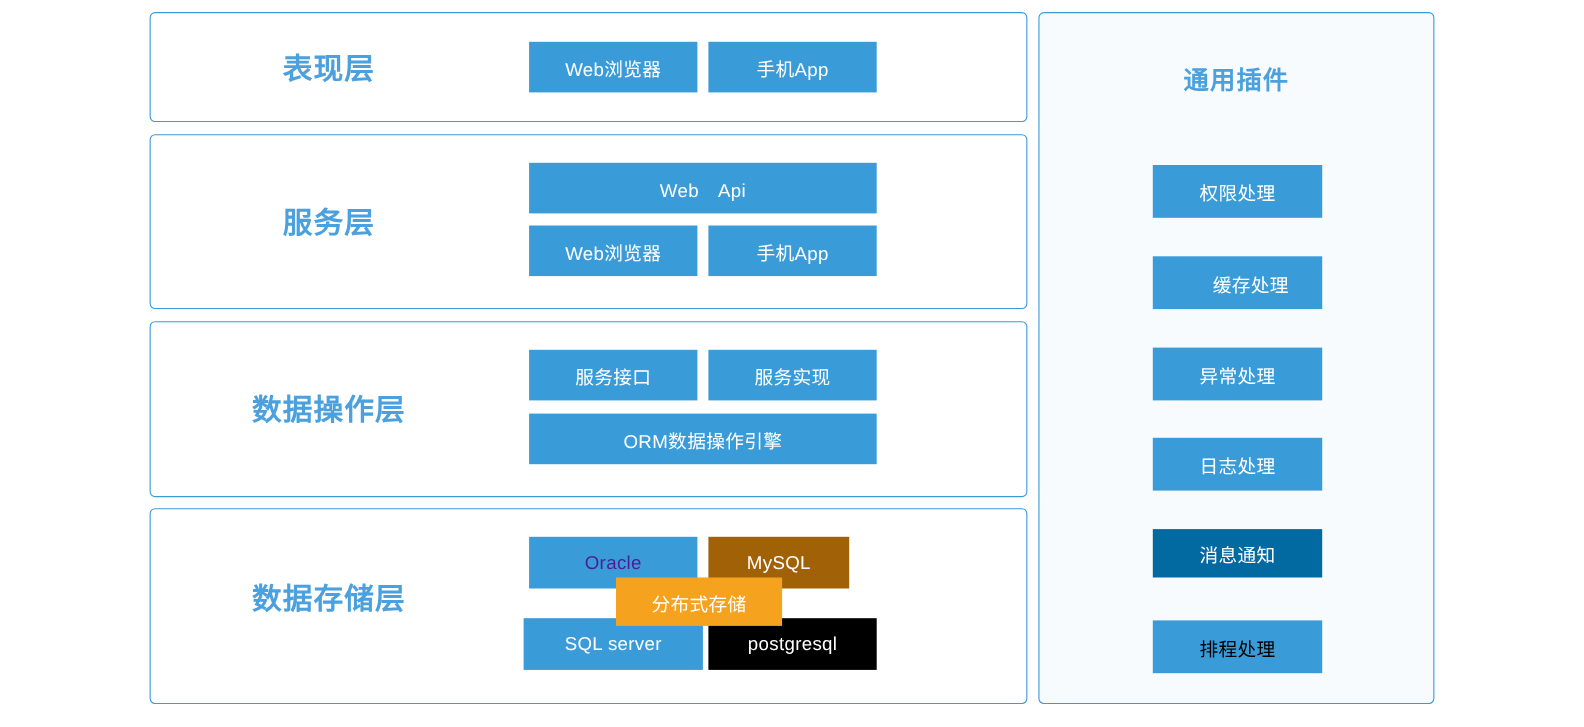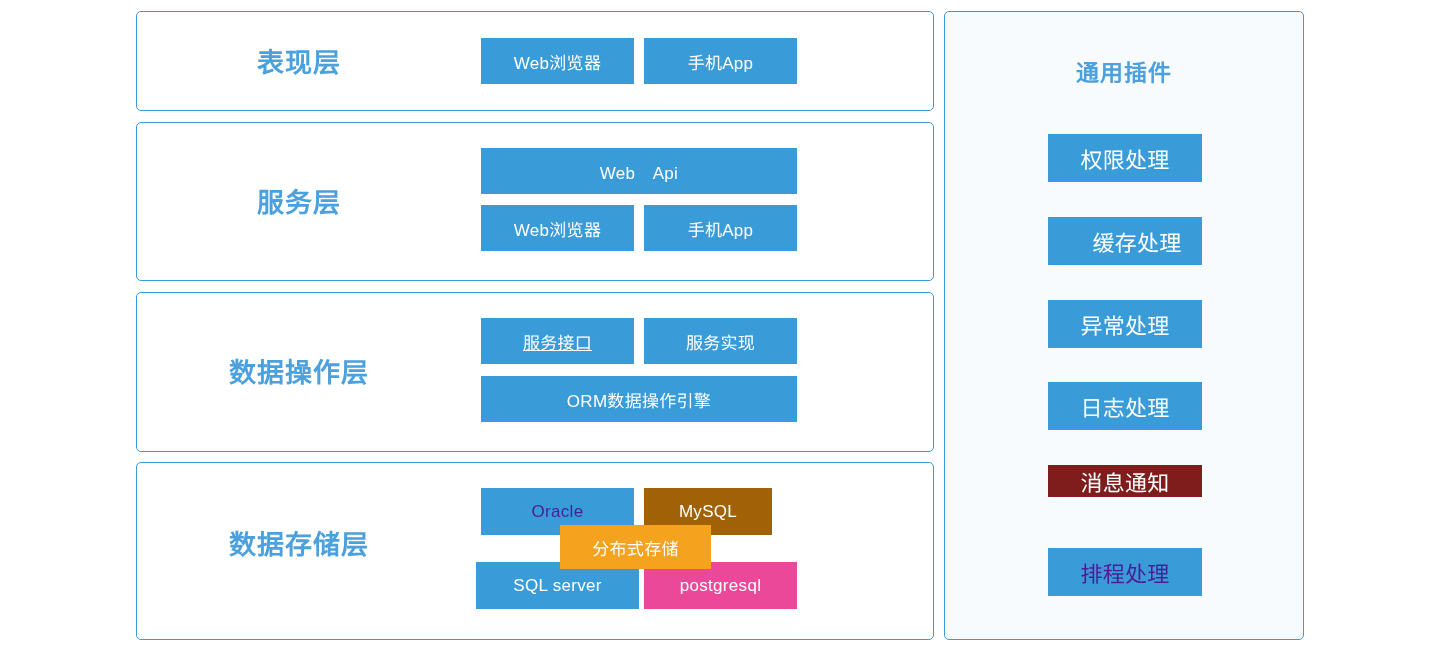--- a/index.html
+++ b/index.html
@@ -84,51 +84,52 @@
   }
 
   .plugin-node {
     position: absolute;
     box-sizing: border-box;
     background: #3a9bd9;
     color: #ffffff;
     display: flex;
     align-items: center;
     justify-content: center;
-    font-size: 22px;
+    font-size: 17px;
     white-space: nowrap;
     letter-spacing: 0.3px;
+    margin-top: 16px;
   }
 </style>
 </head>
 <body>
 
 <div id="diagram-root">
     <div class="layer-panel" style="left: 136px; top: 11px; width: 798px; height: 100px; border-color: rgb(59, 154, 217);"></div>
     <div class="layer-title" style="left: 299px; top: 63px; color: rgb(75, 161, 221);">表现层</div>
     <div class="node" style="left: 481px; top: 38px; width: 153px; height: 46px; background: rgb(58, 155, 217); color: rgb(255, 255, 255);">Web浏览器</div>
     <div class="node" style="left: 644px; top: 38px; width: 153px; height: 46px; background: rgb(58, 155, 217); color: rgb(255, 255, 255);">手机App</div>
     <div class="layer-panel" style="left: 136px; top: 122px; width: 798px; height: 159px; border-color: rgb(59, 154, 217);"></div>
     <div class="layer-title" style="left: 299px; top: 203px; color: rgb(75, 161, 221);">服务层</div>
     <div class="node" style="left: 481px; top: 148px; width: 316px; height: 46px; background: rgb(58, 155, 217); color: rgb(255, 255, 255);">Web　Api</div>
     <div class="node" style="left: 481px; top: 205px; width: 153px; height: 46px; background: rgb(58, 155, 217); color: rgb(255, 255, 255);">Web浏览器</div>
     <div class="node" style="left: 644px; top: 205px; width: 153px; height: 46px; background: rgb(58, 155, 217); color: rgb(255, 255, 255);">手机App</div>
     <div class="layer-panel" style="left: 136px; top: 292px; width: 798px; height: 160px; border-color: rgb(59, 154, 217);"></div>
     <div class="layer-title" style="left: 299px; top: 373px; color: rgb(75, 161, 221);">数据操作层</div>
-    <div class="node" style="left: 481px; top: 318px; width: 153px; height: 46px; background: rgb(58, 155, 217); color: rgb(255, 255, 255); text-decoration: underline;">服务接口</div>
+    <div class="node" style="left: 481px; top: 318px; width: 153px; height: 46px; background: rgb(58, 155, 217); color: rgb(255, 255, 255);">服务接口</div>
     <div class="node" style="left: 644px; top: 318px; width: 153px; height: 46px; background: rgb(58, 155, 217); color: rgb(255, 255, 255);">服务实现</div>
     <div class="node" style="left: 481px; top: 376px; width: 316px; height: 46px; background: rgb(58, 155, 217); color: rgb(255, 255, 255);">ORM数据操作引擎</div>
     <div class="layer-panel" style="left: 136px; top: 462px; width: 798px; height: 178px; border-color: rgb(59, 154, 217);"></div>
     <div class="layer-title" style="left: 299px; top: 545px; color: rgb(75, 161, 221);">数据存储层</div>
     <div class="node" style="left: 481px; top: 488px; width: 153px; height: 47px; background: rgb(58, 155, 217); color: #4c1d95;">Oracle</div>
     <div class="node" style="left: 644px; top: 488px; width: 128px; height: 47px; background: #a16207; color: rgb(255, 255, 255);">MySQL</div>
     <div class="node" style="left: 476px; top: 562px; width: 163px; height: 47px; background: rgb(58, 155, 217); color: rgb(255, 255, 255);">SQL server</div>
-    <div class="node" style="left: 644px; top: 562px; width: 153px; height: 47px; background: #ec4899; color: rgb(255, 255, 255);">postgresql</div>
+    <div class="node" style="left: 644px; top: 562px; width: 153px; height: 47px; background: #000000; color: rgb(255, 255, 255);">postgresql</div>
     <div class="node accent" style="left: 560px; top: 525px; width: 151px; height: 44px; background: rgb(245, 162, 30); color: rgb(255, 255, 255);">分布式存储</div>
     <div class="plugin-panel" style="left: 944px; top: 11px; width: 360px; height: 629px; border-color: rgb(59, 154, 217);"></div>
     <div class="plugin-heading" style="left: 1124px; top: 73px; color: rgb(75, 161, 221);">通用插件</div>
     <div class="plugin-node" style="left: 1048px; top: 134px; width: 154px; height: 48px; background: rgb(58, 155, 217); color: rgb(255, 255, 255);">权限处理</div>
     <div class="plugin-node" style="left: 1048px; top: 217px; width: 154px; height: 48px; background: rgb(58, 155, 217); color: rgb(255, 255, 255); padding-left: 24px;">缓存处理</div>
     <div class="plugin-node" style="left: 1048px; top: 300px; width: 154px; height: 48px; background: rgb(58, 155, 217); color: rgb(255, 255, 255);">异常处理</div>
     <div class="plugin-node" style="left: 1048px; top: 382px; width: 154px; height: 48px; background: rgb(58, 155, 217); color: rgb(255, 255, 255);">日志处理</div>
-    <div class="plugin-node" style="left: 1048px; top: 465px; width: 154px; height: 32px; background: #7f1d1d; color: rgb(255, 255, 255); text-align: right;">消息通知</div>
-    <div class="plugin-node" style="left: 1048px; top: 548px; width: 154px; height: 48px; background: rgb(58, 155, 217); color: #4c1d95;">排程处理</div>
+    <div class="plugin-node" style="left: 1048px; top: 465px; width: 154px; height: 44px; background: #0369a1; color: rgb(255, 255, 255); text-align: right;">消息通知</div>
+    <div class="plugin-node" style="left: 1048px; top: 548px; width: 154px; height: 48px; background: rgb(58, 155, 217); color: #000000;">排程处理</div>
   </div>
 
 </body></html>

